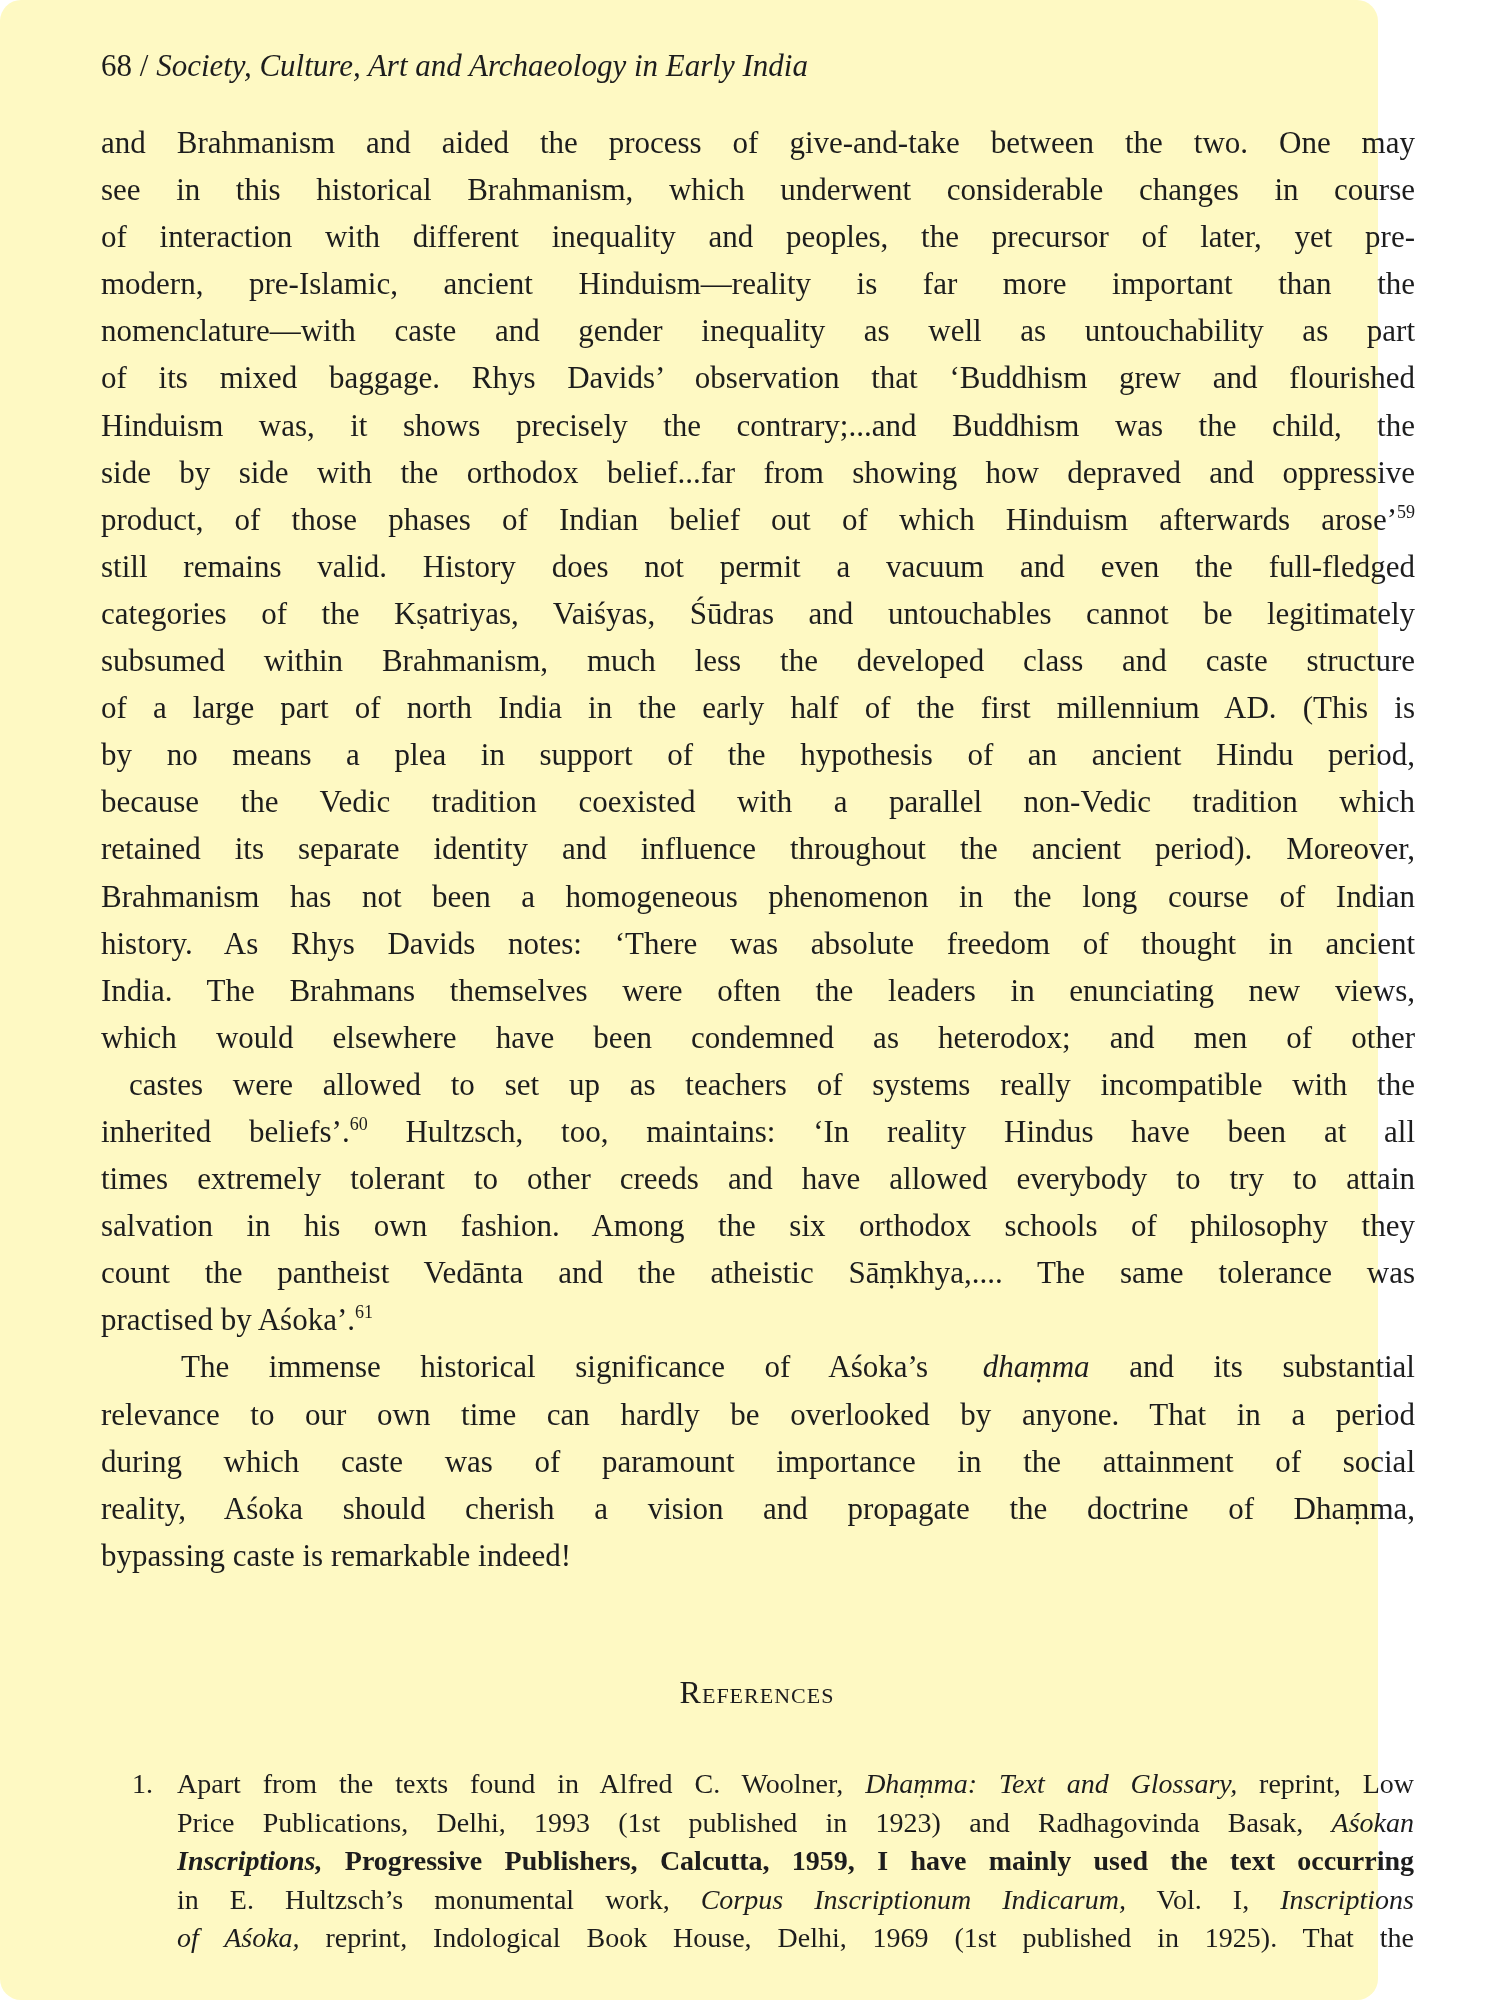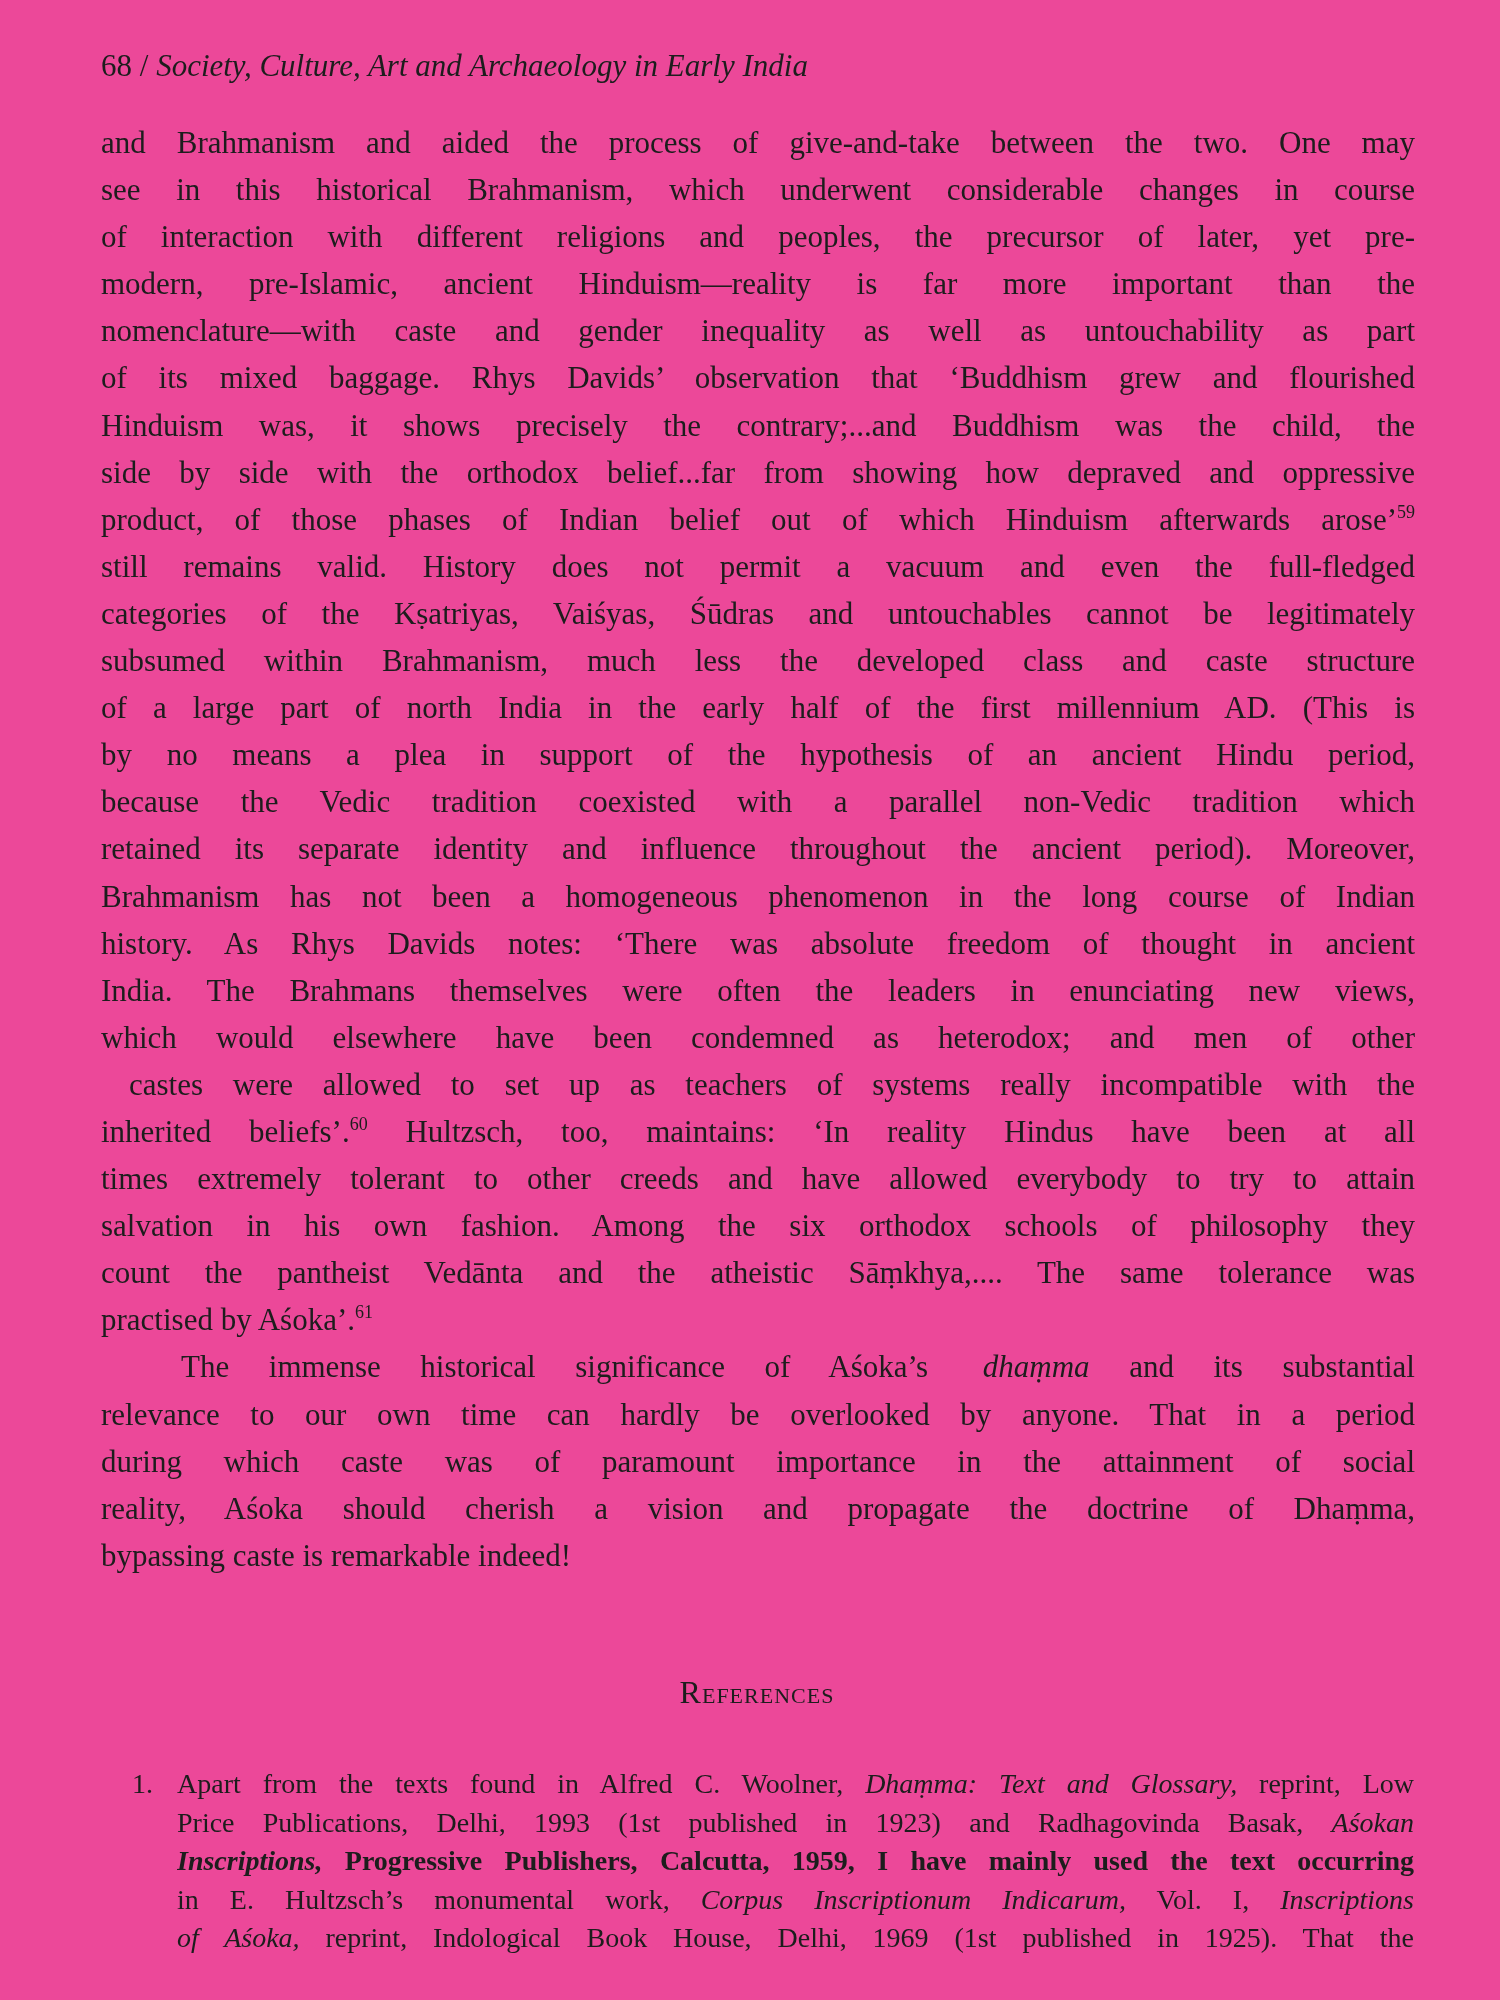--- a/index.html
+++ b/index.html
@@ -1,17 +1,17 @@
 <!DOCTYPE html>
 <html><head>
 <meta charset="utf-8">
 <style>
   html, body { margin: 0; padding: 0; background: #ffffff; }
   body { width: 1500px; height: 2000px; position: relative; overflow: hidden; }
-  .page { position: absolute; left: 0; top: 0; width: 1500px; height: 2000px; background: #ec4899; }
+  .page { position: absolute; left: 0; top: 0; width: 1378px; height: 2000px; background: #fef9c3; border-radius: 21px; }
   .running-head {
     position: absolute; left: 101px; top: 48px;
     font-family: "Liberation Serif", serif; font-size: 31px; color: #1d1d1d;
     white-space: nowrap;
   }
   .running-head .title { font-style: italic; }
   .body-text { position: absolute; left: 101px; top: 119px; width: 1314px; }
   .line {
     display: block; height: 47.1px; line-height: 47.1px;
     font-family: "Liberation Serif", serif; font-size: 31px; color: #1d1d1d;
@@ -48,21 +48,21 @@
   <div class="running-head">
     <span>68</span>
     <span>/</span>
     <span class="title">Society, Culture, Art and Archaeology in Early India</span>
   </div>
 
   <div class="body-text">
     <div>
       <span class="line" style="white-space: normal; overflow: hidden;">and Brahmanism and aided the process of give-and-take between the two. One may</span>
       <span class="line" style="white-space: normal; overflow: hidden;">see in this historical Brahmanism, which underwent considerable changes in course</span>
-      <span class="line" style="white-space: normal; overflow: hidden;">of interaction with different religions and peoples, the precursor of later, yet pre-</span>
+      <span class="line" style="white-space: normal; overflow: hidden;">of interaction with different inequality and peoples, the precursor of later, yet pre-</span>
       <span class="line" style="white-space: normal; overflow: hidden;">modern, pre-Islamic, ancient Hinduism—reality is far more important than the</span>
       <span class="line" style="white-space: normal; overflow: hidden;">nomenclature—with caste and gender inequality as well as untouchability as part</span>
       <span class="line" style="white-space: normal; overflow: hidden;">of its mixed baggage. Rhys Davids’ observation that ‘Buddhism grew and flourished</span>
       <span class="line" style="white-space: normal; overflow: hidden;">Hinduism was, it shows precisely the contrary;...and Buddhism was the child, the</span>
       <span class="line" style="white-space: normal; overflow: hidden;">side by side with the orthodox belief...far from showing how depraved and oppressive</span>
       <span class="line" style="white-space: normal; overflow: hidden;"><span>product, of those phases of Indian belief out of which Hinduism afterwards arose’</span><sup>59</sup></span>
       <span class="line" style="white-space: normal; overflow: hidden;">still remains valid. History does not permit a vacuum and even the full-fledged</span>
       <span class="line" style="white-space: normal; overflow: hidden;">categories of the Kṣatriyas, Vaiśyas, Śūdras and untouchables cannot be legitimately</span>
       <span class="line" style="white-space: normal; overflow: hidden;">subsumed within Brahmanism, much less the developed class and caste structure</span>
       <span class="line" style="white-space: normal; overflow: hidden;">of a large part of north India in the early half of the first millennium AD. (This is</span>

